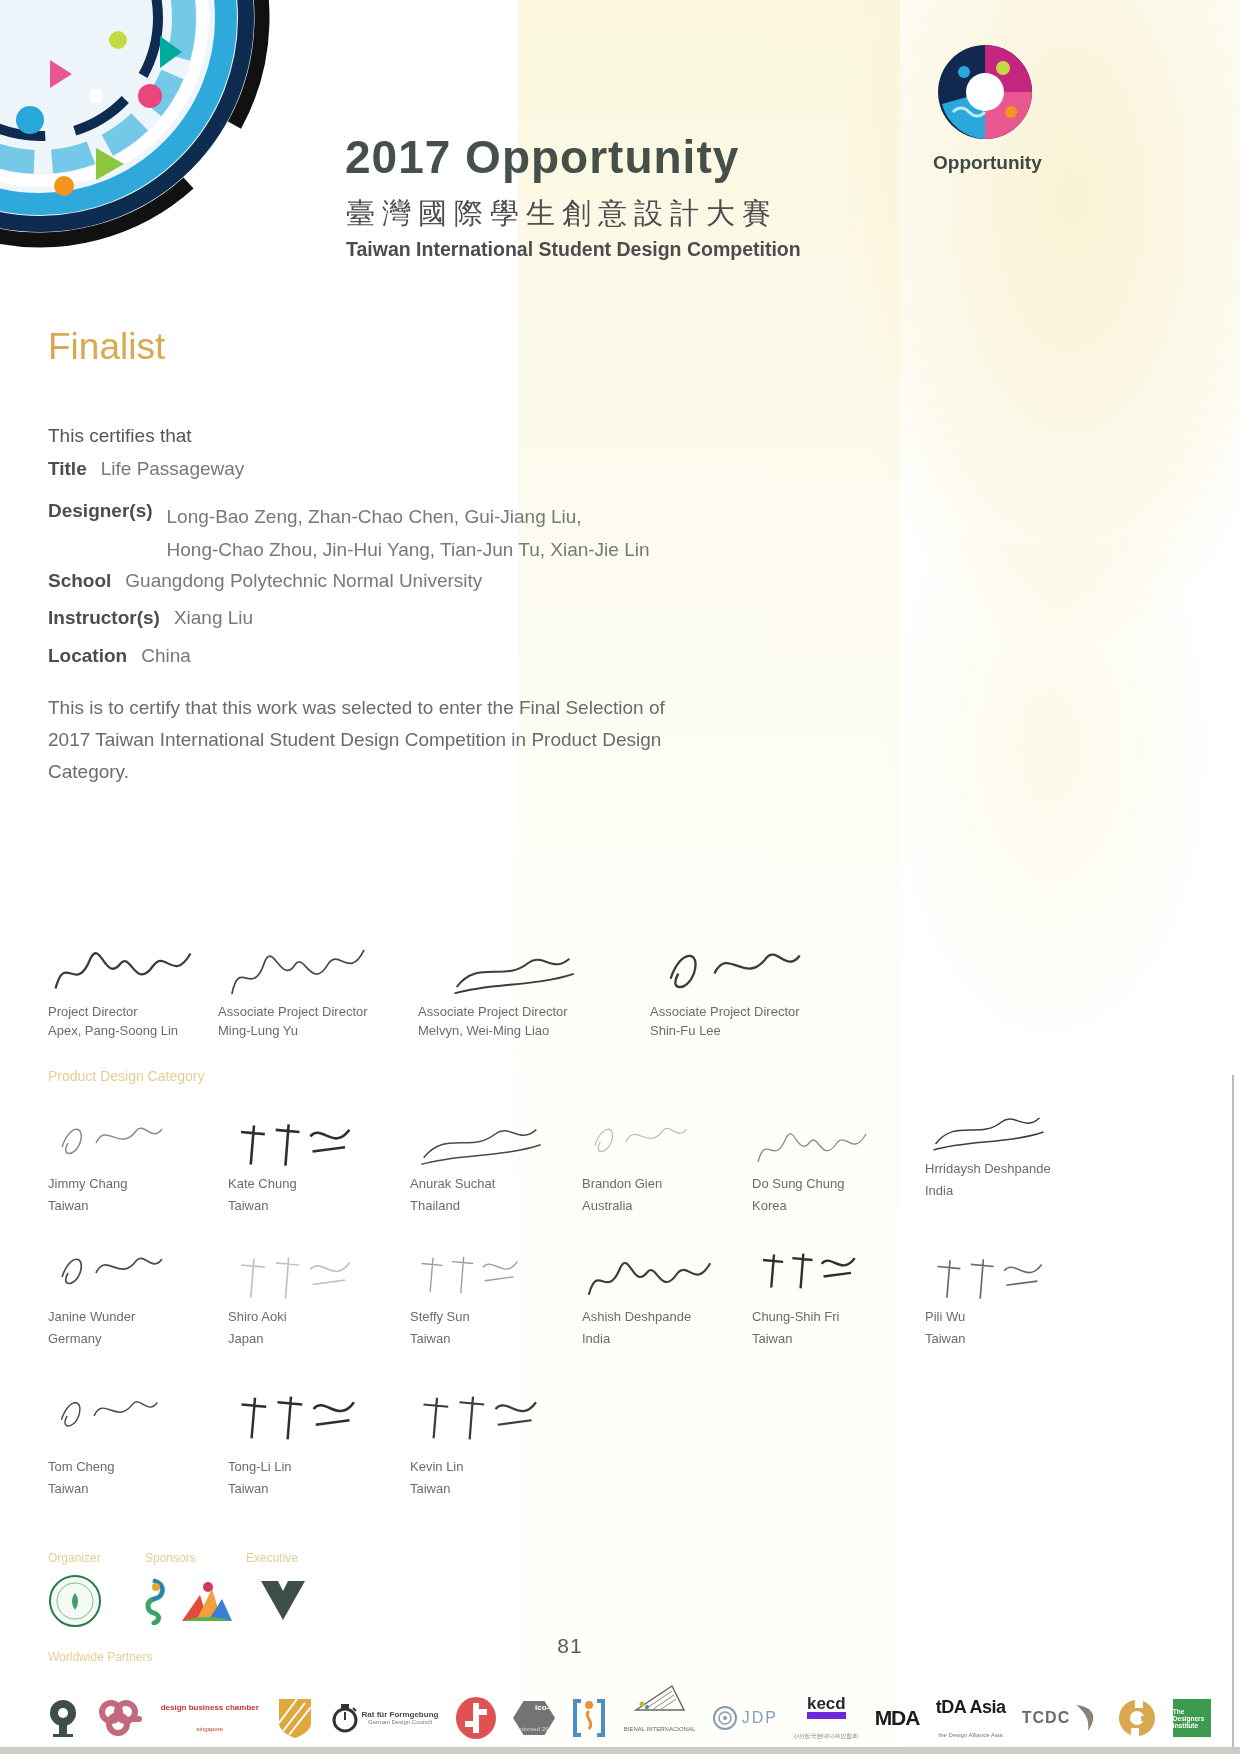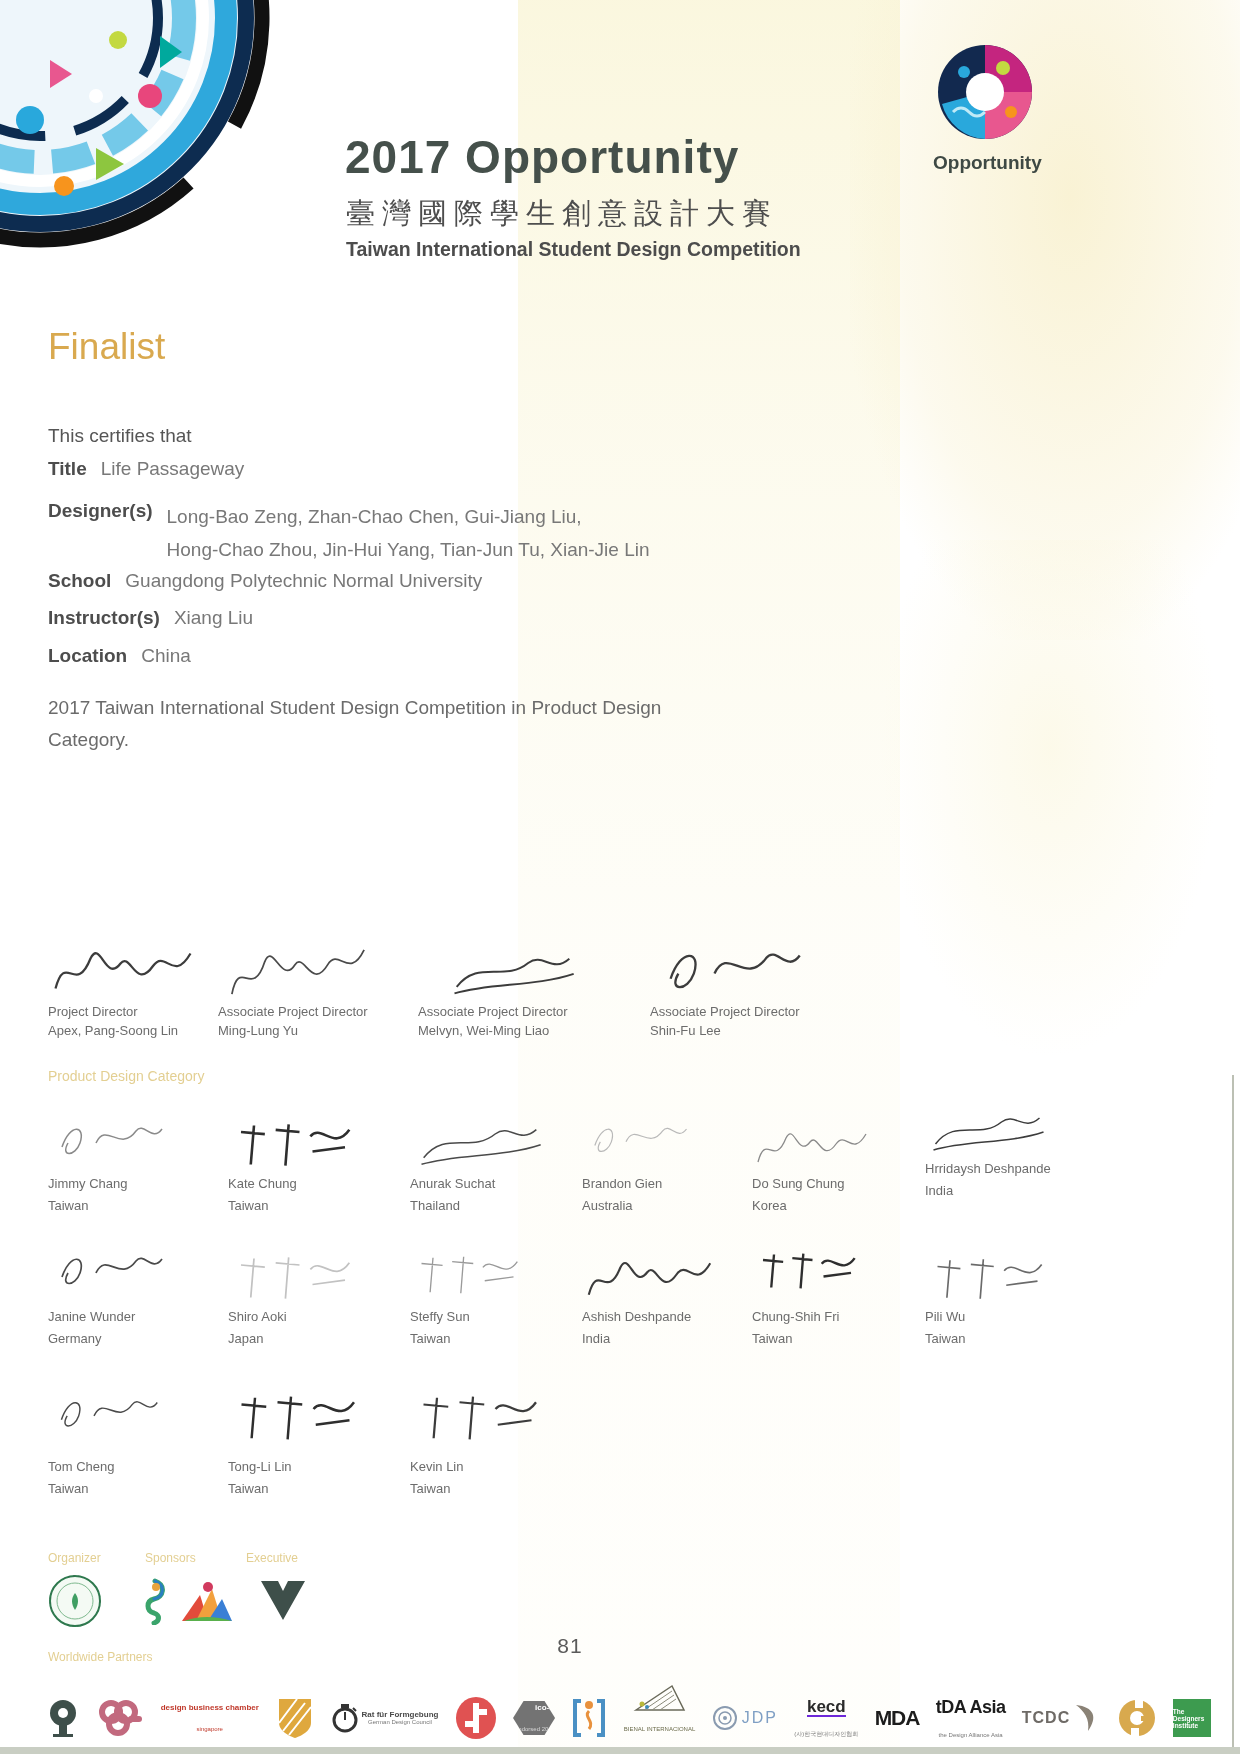--- a/index.html
+++ b/index.html
@@ -49,21 +49,21 @@
   .org-logos{position:absolute;left:48px;top:1574px;display:flex;align-items:center;}
   .partners{position:absolute;left:46px;top:1690px;width:1165px;height:56px;display:flex;align-items:center;justify-content:space-between;}
   .partner{display:flex;flex-direction:column;align-items:center;justify-content:center;gap:14px;text-align:center;}
   .partner .p-text{font-size:8px;font-weight:700;color:#4a4a4a;line-height:9px;}
   .partner .p-sub{font-size:6px;color:#777;line-height:7px;}
   .p-row{display:flex;align-items:center;gap:4px;}
   .mda{font-size:21px;font-weight:900;color:#1c1c1c;letter-spacing:-1px;}
   .tda{font-size:18px;font-weight:900;color:#1c1c1c;letter-spacing:-0.5px;}
   .tcdc{font-size:16px;font-weight:700;color:#6e6a66;letter-spacing:1px;}
   .jdp{font-size:16px;font-weight:400;color:#7f9fc4;letter-spacing:2px;}
-  .kecd{font-size:17px;font-weight:900;color:#2b2b2b;border-bottom:2px solid #6d28d9;line-height:16px;}
+  .kecd{font-size:17px;font-weight:900;color:#2b2b2b;border-bottom:7px solid #6d28d9;line-height:16px;}
   .icod-badge{width:42px;height:34px;background:#737373;color:#fff;display:flex;flex-direction:column;
               align-items:flex-end;justify-content:center;clip-path:polygon(25% 0,75% 0,100% 50%,75% 100%,25% 100%,0 50%);}
   .icod-badge .p-text{color:#fff;}
   .icod-badge .p-sub{color:#d8d8d8;}
   .greensq{width:38px;height:38px;background:#3d9b4f;color:#fff;display:flex;align-items:center;justify-content:center;}
   .greensq .p-text{color:#fff;font-size:6.5px;text-align:left;line-height:7px;font-weight:700;}
 </style>
 </head>
 <body>
 
@@ -142,20 +142,21 @@
     <span class="lbl">Instructor(s)</span>
     <span class="val">Xiang Liu</span>
   </div>
 
   <div class="field body-text" style="top:645px">
     <span class="lbl">Location</span>
     <span class="val">China</span>
   </div>
 
   <div class="statement">
+    <div>This is to certify that this work was selected to enter the Final Selection of</div>
     <div>2017 Taiwan International Student Design Competition in Product Design</div>
     <div>Category.</div>
   </div>
 
   <div class="dir-cell" style="left:48px;top:938px">
     <div class="sig-box">
       <svg width="150" height="62" viewBox="0 0 120 48">
           <use href="#sigA" stroke="#3c3c3c" stroke-width="1.8"></use>
         </svg>
     </div>

